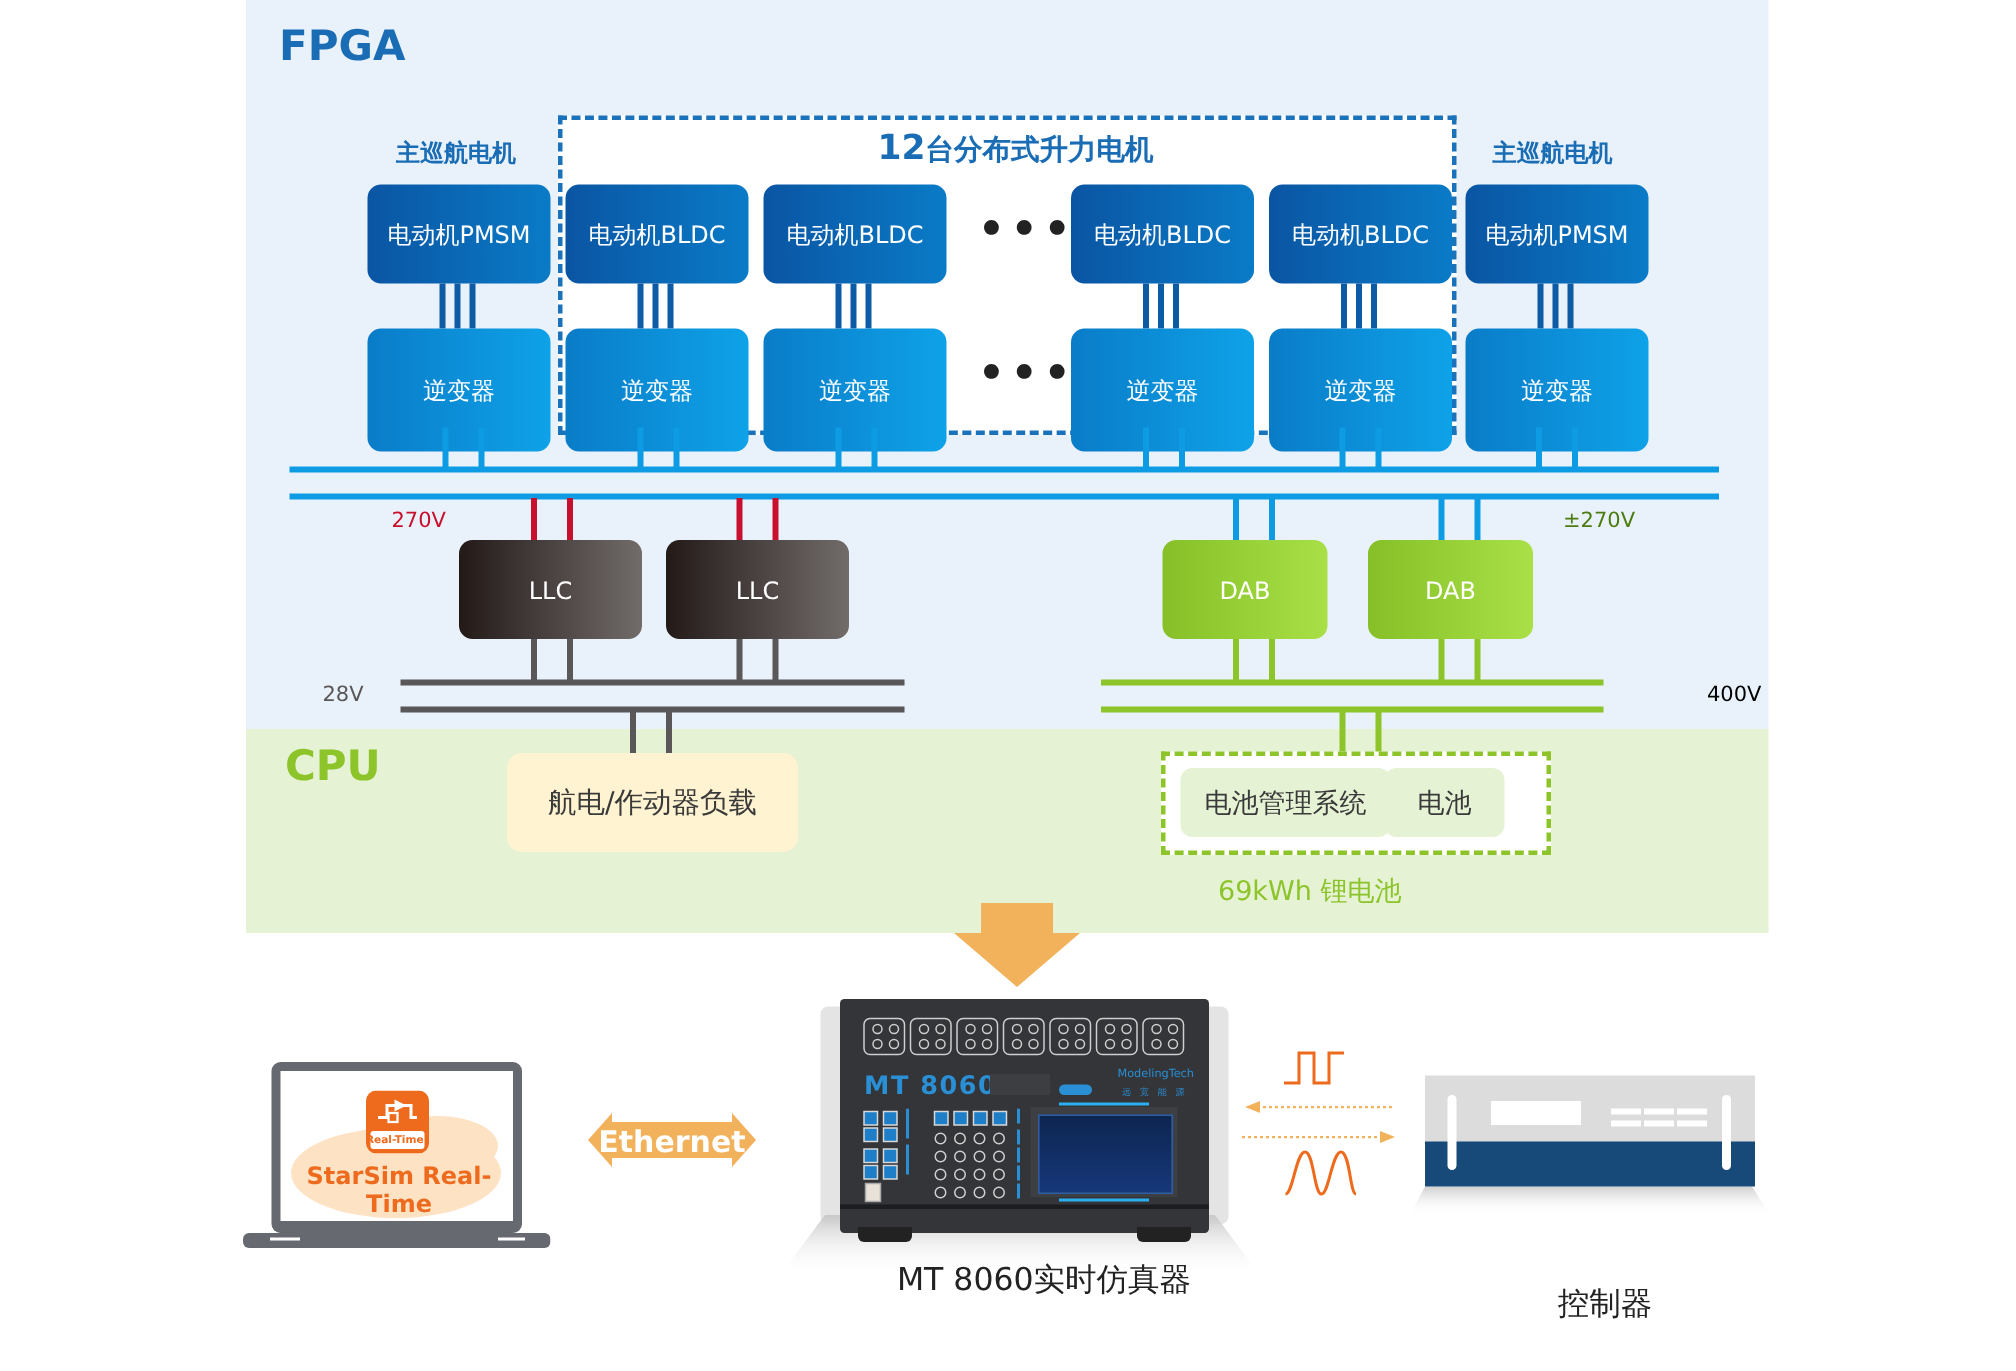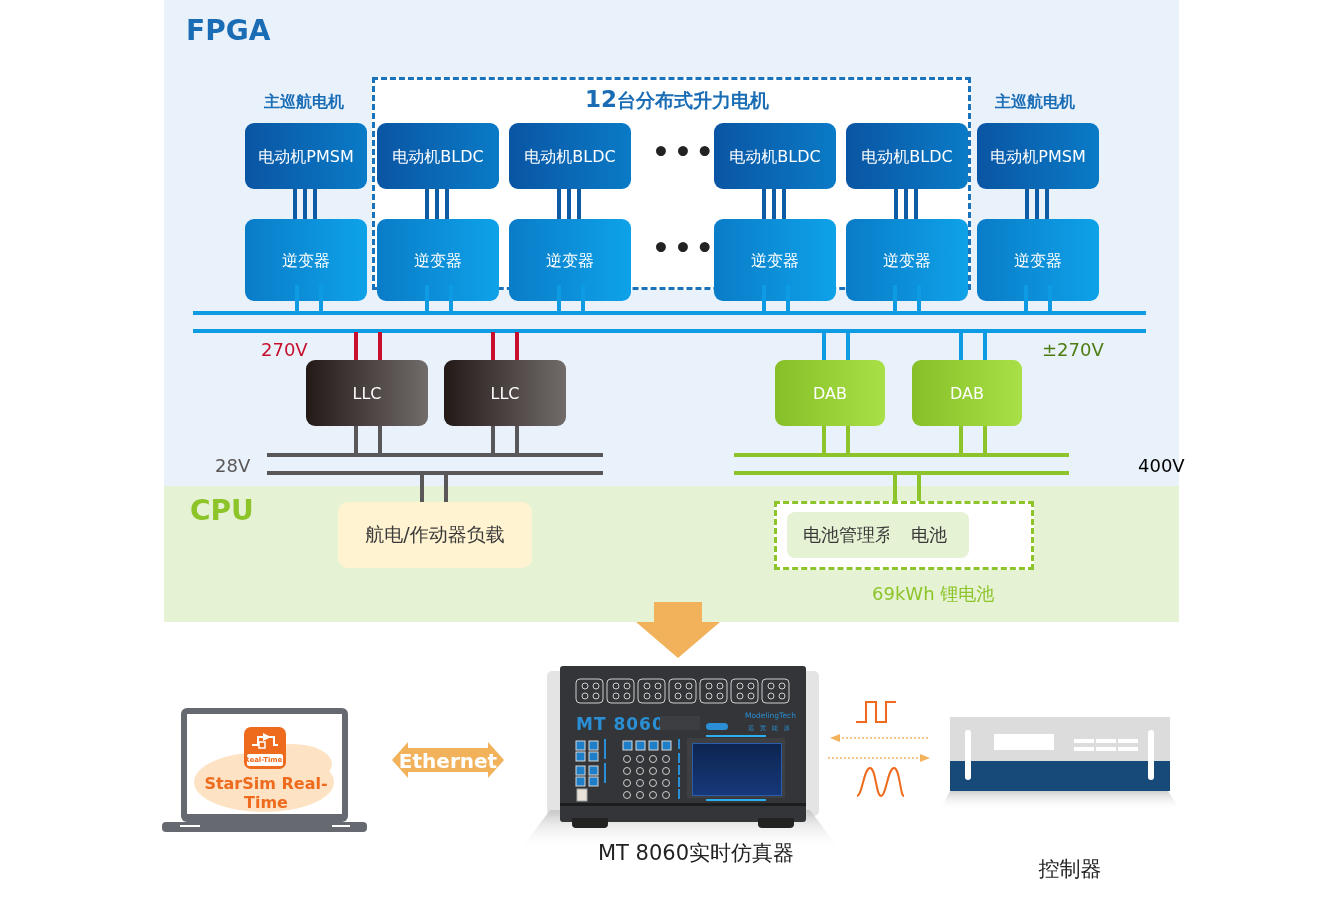--- a/index.html
+++ b/index.html
@@ -19,21 +19,21 @@
   .dots { font-size:28px; color:#222; letter-spacing:4px; font-weight:bold; }
   .line { position:absolute; }
   .vblue-d { width:4px; background:#0d5aa5; }
   .vblue-l { width:4px; background:#0d9be3; }
   .vred { width:4px; background:#c8102e; }
   .vgray { width:4px; background:#595757; }
   .vgreen { width:4px; background:#8cc42a; }
   .hblue { height:4px; background:#0d9be3; }
   .hgray { height:4px; background:#595757; }
   .hgreen { height:4px; background:#8cc42a; }
-  .volt { font-size:18px; }
+  .volt { font-size:14px; }
   .load-box { left:338px; top:502px; width:194px; height:66px; background:#fff3d1; border-radius:10px; color:#3a3a3a; font-size:19px; display:flex; align-items:center; justify-content:center; }
   .bat-dash { left:774px; top:501px; width:260px; height:69px; background:#fff; border:3px dashed #8cc42a; box-sizing:border-box; }
   .bat-item { background:#e6f2d4; border-radius:8px; color:#3a3a3a; font-size:18px; display:flex; align-items:center; justify-content:center; }
   .center-label { color:#222; font-size:21px; text-align:center; }
   svg { display:block; }
 </style>
 </head>
 <body>
 
 <div class="abs fpga-zone"></div>
@@ -155,22 +155,22 @@
 <div class="line vgreen" style="left:983px;top:426px;height:28px;"></div>
 <div class="line hgreen" style="left:734px;top:453px;width:335px;"></div>
 <div class="line hgreen" style="left:734px;top:471px;width:335px;"></div>
 <div class="line vgreen" style="left:893px;top:474px;height:28px;"></div>
 <div class="line vgreen" style="left:917px;top:474px;height:28px;"></div>
 
 <div class="abs load-box">航电/作动器负载</div>
 
 <div class="abs bat-dash"></div>
 <div class="abs bat-item" style="left:787px;top:512px;width:140px;height:46px;">电池管理系统</div>
-<div class="abs bat-item" style="left:889px;top:512px;width:80px;height:46px;">电池</div>
-<div class="abs" style="left:872px;top:582px;color:#8cc42a;font-size:18px;">69kWh 锂电池</div>
+<div class="abs bat-item" style="left:923px;top:512px;width:80px;height:46px;">电池</div>
+<div class="abs" style="left:812px;top:582px;color:#8cc42a;font-size:18px;">69kWh 锂电池</div>
 
 <svg class="abs" style="left:636px;top:602px;" width="84" height="56">
   <polygon points="18,0 66,0 66,20 84,20 42,56 0,20 18,20" fill="#f2b25c"></polygon>
 </svg>
 
 <svg class="abs" style="left:162px;top:706px;" width="205" height="128">
   <rect x="19" y="2" width="167" height="114" rx="6" fill="#666a70"></rect>
   <rect x="25" y="8" width="155" height="100" fill="#ffffff"></rect>
   <ellipse cx="102" cy="76" rx="70" ry="30" fill="#fde2c4"></ellipse>
   <ellipse cx="130" cy="58" rx="40" ry="20" fill="#fde2c4"></ellipse>

